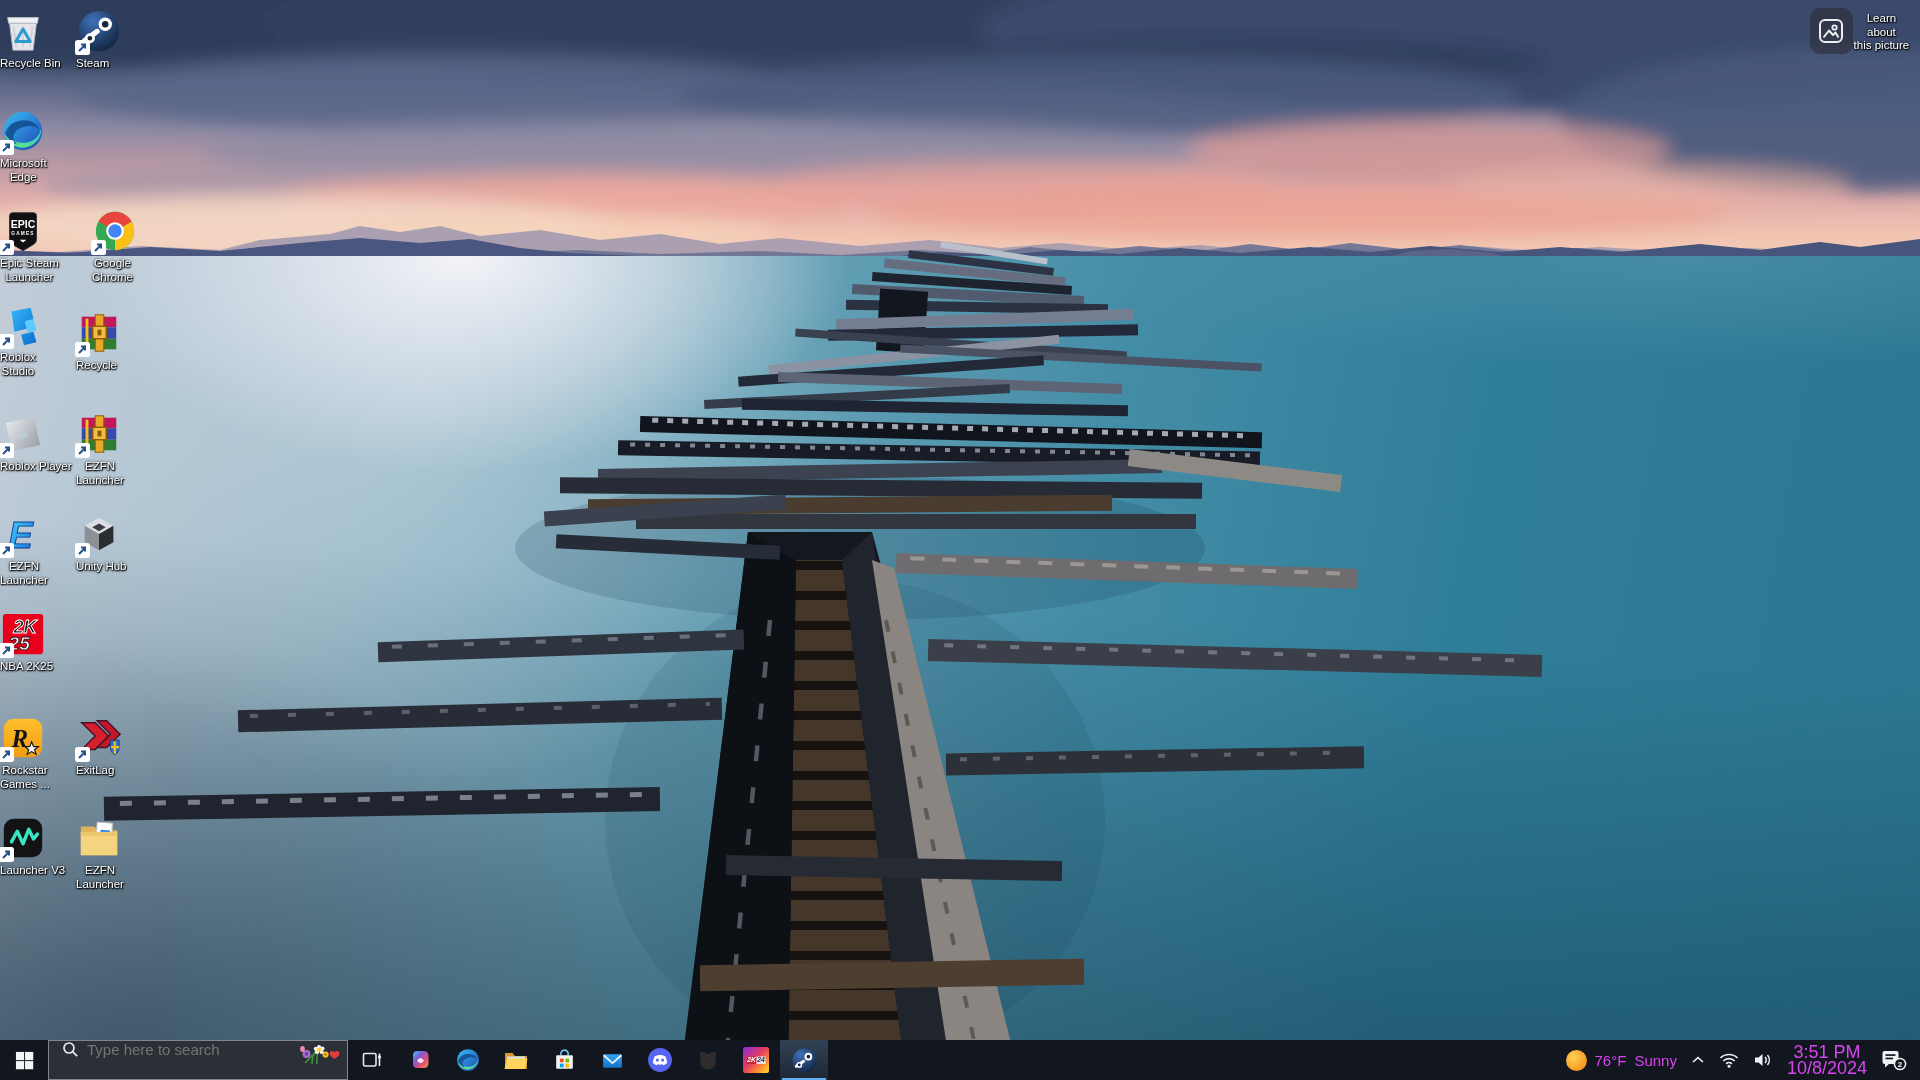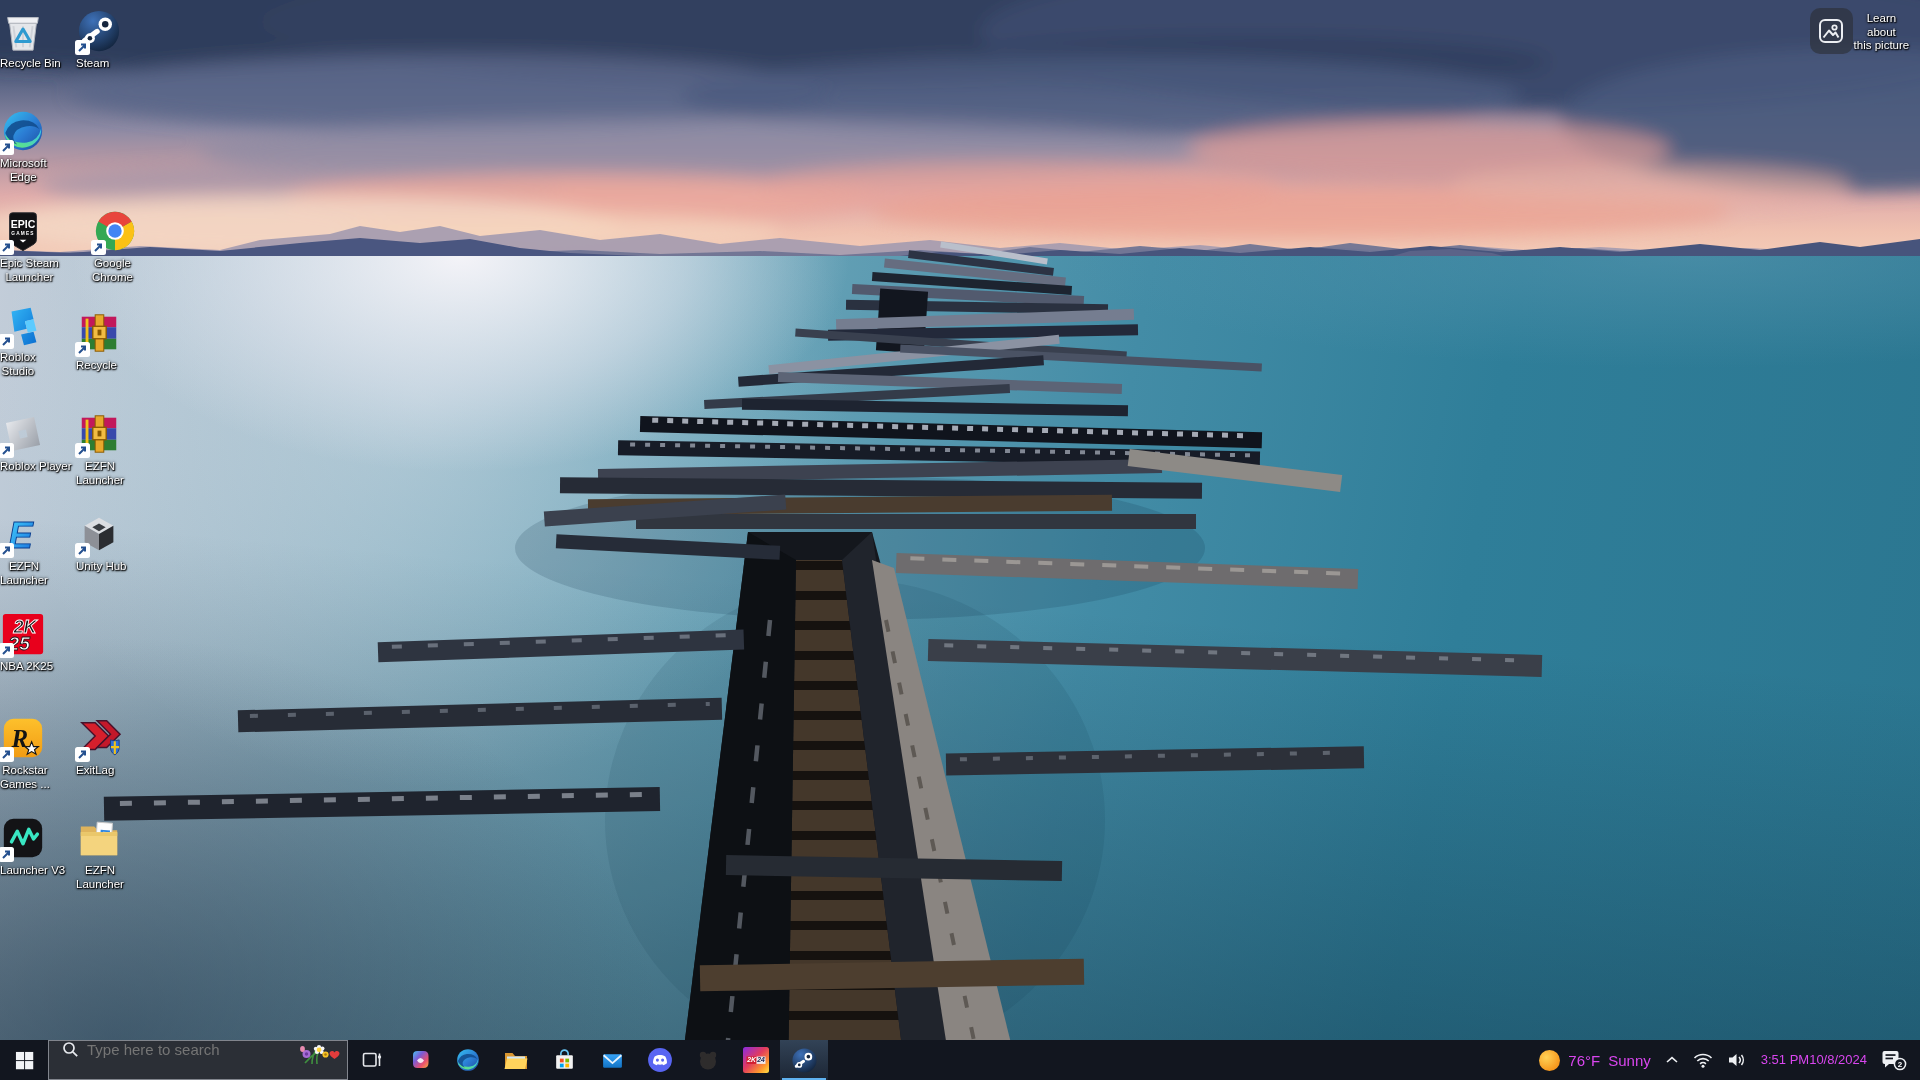--- a/index.html
+++ b/index.html
@@ -35,21 +35,21 @@
   .search input{flex:1;background:transparent;border:none;outline:none;color:#ced3da;font-size:15px;
     font-family:"Liberation Sans","DejaVu Sans",sans-serif;padding:0 0 0 8px;}
   .search .mag{margin-left:13px;flex:0 0 auto;display:flex;}
   .search .flowers{margin-right:6px;flex:0 0 auto;display:flex;}
   .active-tile{background:linear-gradient(180deg,rgba(125,170,215,.30),rgba(80,120,165,.16));}
   .active-tile .bar{position:absolute;left:2px;right:2px;bottom:0;height:2.5px;background:#5fb2f0;}
   .tray{margin-left:auto;display:flex;align-items:center;height:40px;padding-right:6px;}
   .tray .titem{display:flex;align-items:center;justify-content:center;height:40px;padding:0 7px;color:#d946ef;}
   .weather{gap:8px;font-size:15px;}
   .sun{width:21px;height:21px;border-radius:50%;background:radial-gradient(circle at 35% 35%,#ffd257,#f79a1f 68%,#ee8410);}
-  .clock{flex-direction:row;justify-content:center;line-height:16px;font-size:13px;text-align:center;padding:0 9px;}
+  .clock{flex-direction:column;justify-content:center;line-height:16px;font-size:18px;text-align:center;padding:0 9px;}
   .ghost{opacity:.32;}
 </style>
 </head>
 <body>
 
 <div id="root">
 
   <div class="wall">
     <div class="sky"></div>
     <svg class="skysvg" width="1920" height="258">

